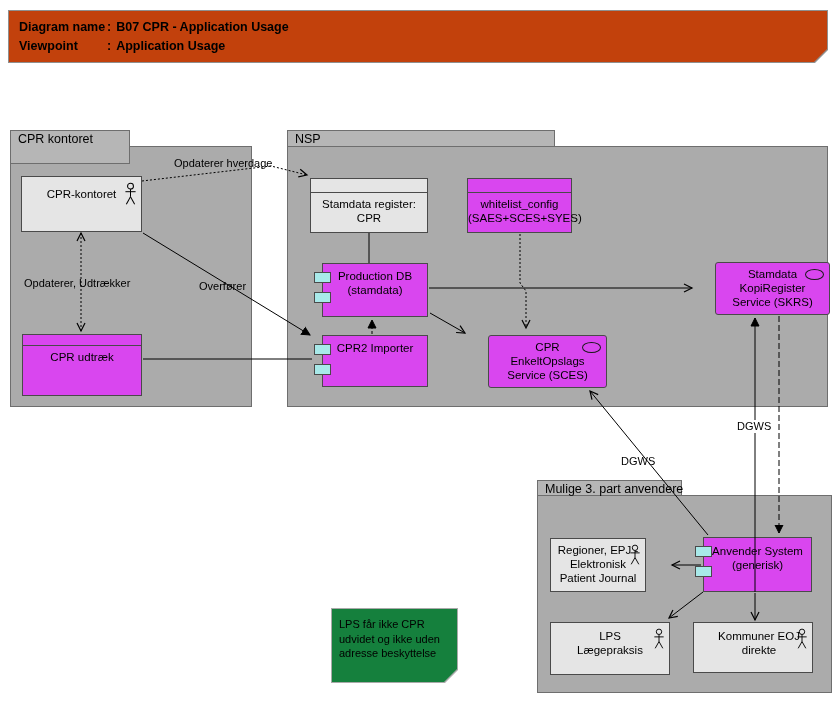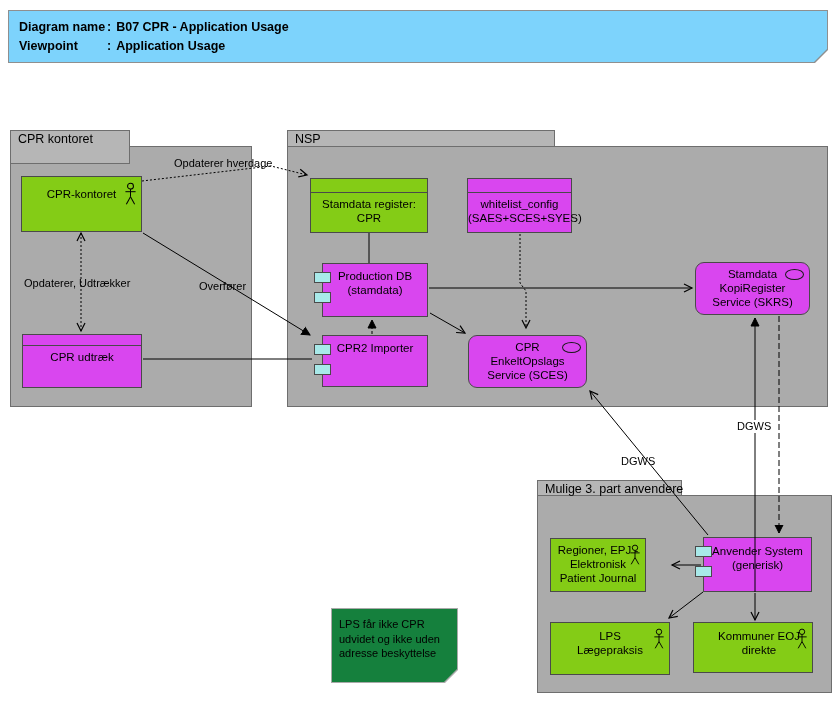--- a/index.html
+++ b/index.html
@@ -4,36 +4,36 @@
 <style>
   html,body{margin:0;padding:0;background:#fff;}
   #canvas{position:relative;width:837px;height:705px;background:#ffffff;
           font-family:"Liberation Sans", sans-serif;color:#000;overflow:hidden;}
 
   
   .cut-outer{position:absolute;}
   .cut-outer,.cut-inner{clip-path:polygon(0 0,100% 0,100% calc(100% - 13px),calc(100% - 13px) 100%,0 100%);}
   .cut-inner{position:absolute;inset:1px;}
   #title-block{left:8px;top:10px;width:820px;height:53px;background:#8f8f8f;z-index:1;}
-  #title-block .cut-inner{background:#7dd3fc;padding:7px 0 0 10px;box-sizing:border-box;}
+  #title-block .cut-inner{background:#c2410c;padding:7px 0 0 10px;box-sizing:border-box;}
   .title-row{font-size:12.5px;font-weight:bold;line-height:19px;white-space:nowrap;}
   .title-row .k{display:inline-block;width:88px;}
   .title-row .sep{display:inline-block;margin-right:5px;}
 
   
   .grp-tab,.grp-body{position:absolute;box-sizing:border-box;border:1px solid #6e6e6e;}
   .grp-tab{background:#b6b6b6;font-size:12.5px;line-height:15px;padding:1px 7px;white-space:nowrap;z-index:1;}
   .grp-body{background:#ababab;z-index:0;}
 
   
   .box{position:absolute;box-sizing:border-box;border:1px solid #4a4a4a;
        font-size:11.5px;line-height:14px;text-align:center;z-index:2;}
-  .yellow{background:#84cc16;}
+  .yellow{background:#e5e5e5;}
   .cyan{background:#d946ef;}
-  .service{border-radius:9px;}
+  .service{border-radius:3px;margin-left:20px;}
   .pad4{padding-top:4px;} .pad5{padding-top:5px;} .pad6{padding-top:6px;} .pad10{padding-top:10px;}
   .strip{height:13px;border-bottom:1px solid #4a4a4a;margin-bottom:4px;}
   .strip.s11{height:10px;}
   .ctab{position:absolute;left:-9px;width:17px;height:11px;background:#a8e9e9;border:1px solid #4a4a4a;box-sizing:border-box;}
   .ctab.t1{top:8px;} .ctab.t2{top:28px;}
   .actor{position:absolute;right:4px;top:5px;}
   .oval{position:absolute;right:5px;top:6px;width:17px;height:9px;border:1.2px solid #1a1a1a;border-radius:50%;}
 
   
   #note{left:331px;top:608px;width:127px;height:75px;background:#a9a9a9;z-index:2;}
@@ -76,21 +76,21 @@
       <svg width="13" height="24" viewBox="0 0 14 26" stroke="#000" stroke-width="1.1" fill="none">
         <circle cx="7" cy="4.5" r="3.2"></circle>
           <line x1="7" y1="7.7" x2="7" y2="16"></line>
         <line x1="1.5" y1="10.5" x2="12.5" y2="10.5"></line>
         <line x1="7" y1="16" x2="2.5" y2="24"></line>
           <line x1="7" y1="16" x2="11.5" y2="24"></line>
       </svg>
     </span>
   </div>
 
-  <div class="box cyan" style="left:22px;top:334px;width:120px;height:54px;text-align:center;">
+  <div class="box cyan" style="left:22px;top:334px;width:120px;height:62px;text-align:center;">
     <div class="strip s11"></div>
     <div>CPR udtræk</div>
   </div>
 
   <div class="box yellow" style="left:310px;top:178px;width:118px;height:55px;">
     <div class="strip"></div>
     <div>Stamdata register:</div>
     <div>CPR</div>
   </div>
 

